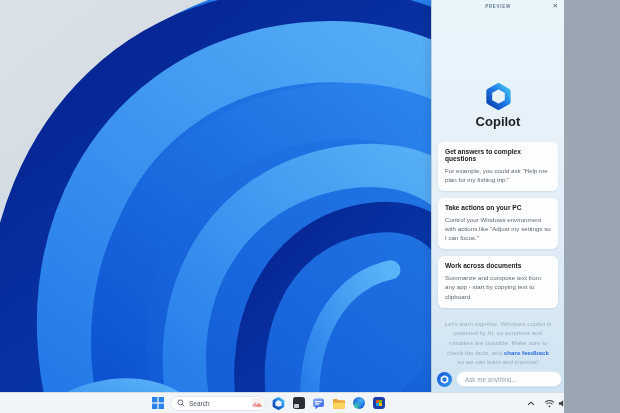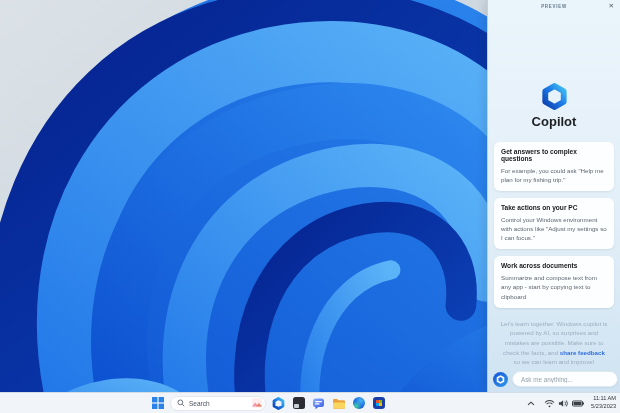--- a/index.html
+++ b/index.html
@@ -1,18 +1,18 @@
 <!DOCTYPE html>
 <html><head>
 <meta charset="utf-8">
 <style>
   * { margin:0; padding:0; box-sizing:border-box; }
   html,body { background:#9aa7b2; }
   .screen {
-    position:relative; width:620px; height:413px; overflow:hidden;
+    position:relative; width:564px; height:413px; overflow:hidden;
     font-family:"Liberation Sans", sans-serif; background:#c8d3dc;
   }
   
   .wallpaper { position:absolute; left:0; top:0; width:620px; height:392px; display:block; }
 
   
   .panel {
     position:absolute; top:0; right:0; width:133px; height:392px;
     background:linear-gradient(180deg,#eaf4fb 0%, #e3eff8 55%, #cfe3f2 100%);
     border-left:1px solid rgba(150,175,195,.5);

